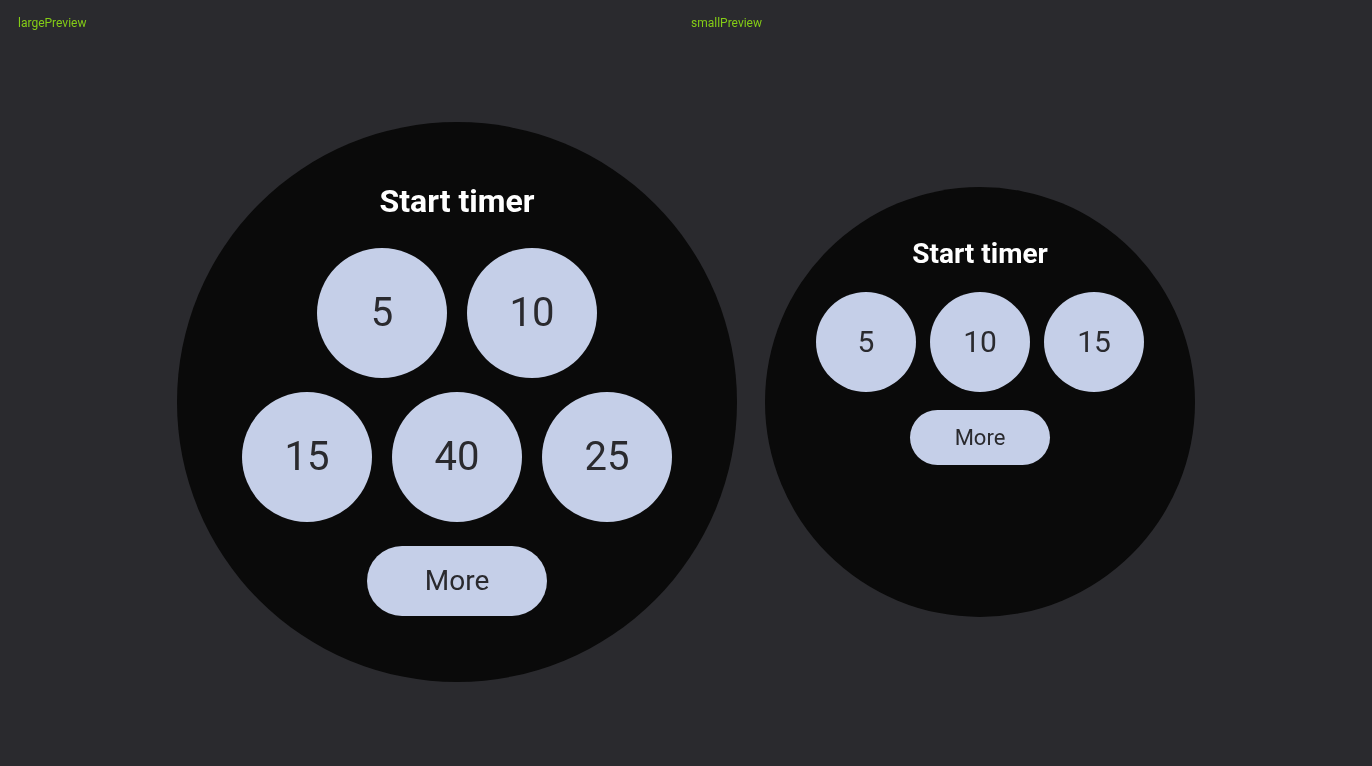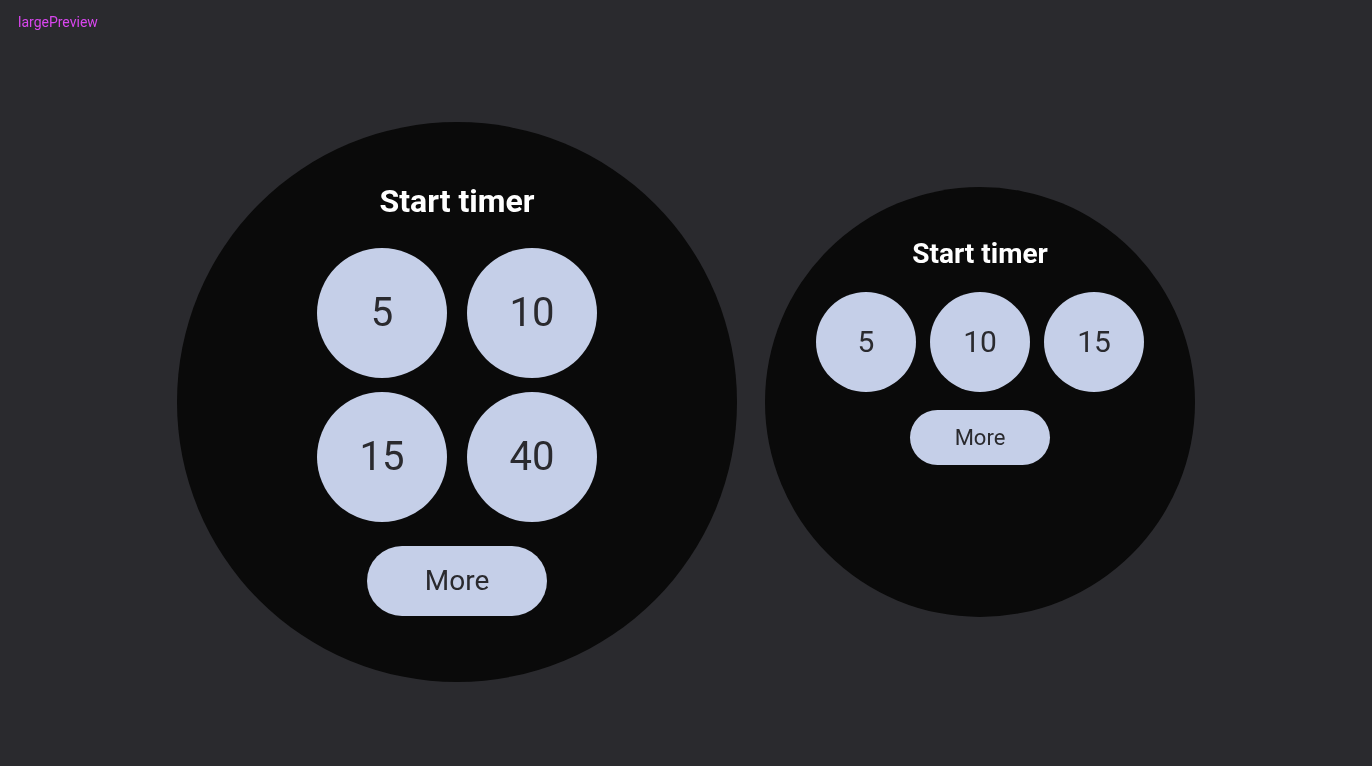--- a/index.html
+++ b/index.html
@@ -14,22 +14,22 @@
       overflow: hidden;
     }
 
     .labels-row {
       display: flex;
       flex-direction: row;
       padding: 12px 18px;
     }
 
     .preview-label {
-      color: #d946ef;
-      font-size: 14px;
+      color: #84cc16;
+      font-size: 12px;
       font-weight: 400;
     }
 
     .label-large {
       flex: 1;
     }
 
     .label-small {
       flex: 1;
       margin-left: 10px;
@@ -185,20 +185,23 @@
       color: #2a2a2e;
     }
   </style>
 </head>
 <body>
 
 <div class="labels-row">
   <div class="label-large">
     <span class="preview-label">largePreview</span>
   </div>
+  <div class="label-small">
+    <span class="preview-label">smallPreview</span>
+  </div>
 </div>
 
 <div class="previews-row">
 
   <div class="watch-large">
     <div class="watch-title">Start timer</div>
 
     <div class="timer-buttons-grid-large">
       <div class="row-large">
         <div class="timer-btn-large">
@@ -207,20 +210,23 @@
         <div class="timer-btn-large">
           <span>10</span>
         </div>
       </div>
       <div class="row-large">
         <div class="timer-btn-large">
           <span>15</span>
         </div>
         <div class="timer-btn-large">
           <span>40</span>
+        </div>
+        <div class="timer-btn-large">
+          <span>25</span>
         </div>
       </div>
       <div class="more-btn-large">
         <span>More</span>
       </div>
     </div>
   </div>
 
   <div class="watch-small">
     <div class="watch-title-small">Start timer</div>

